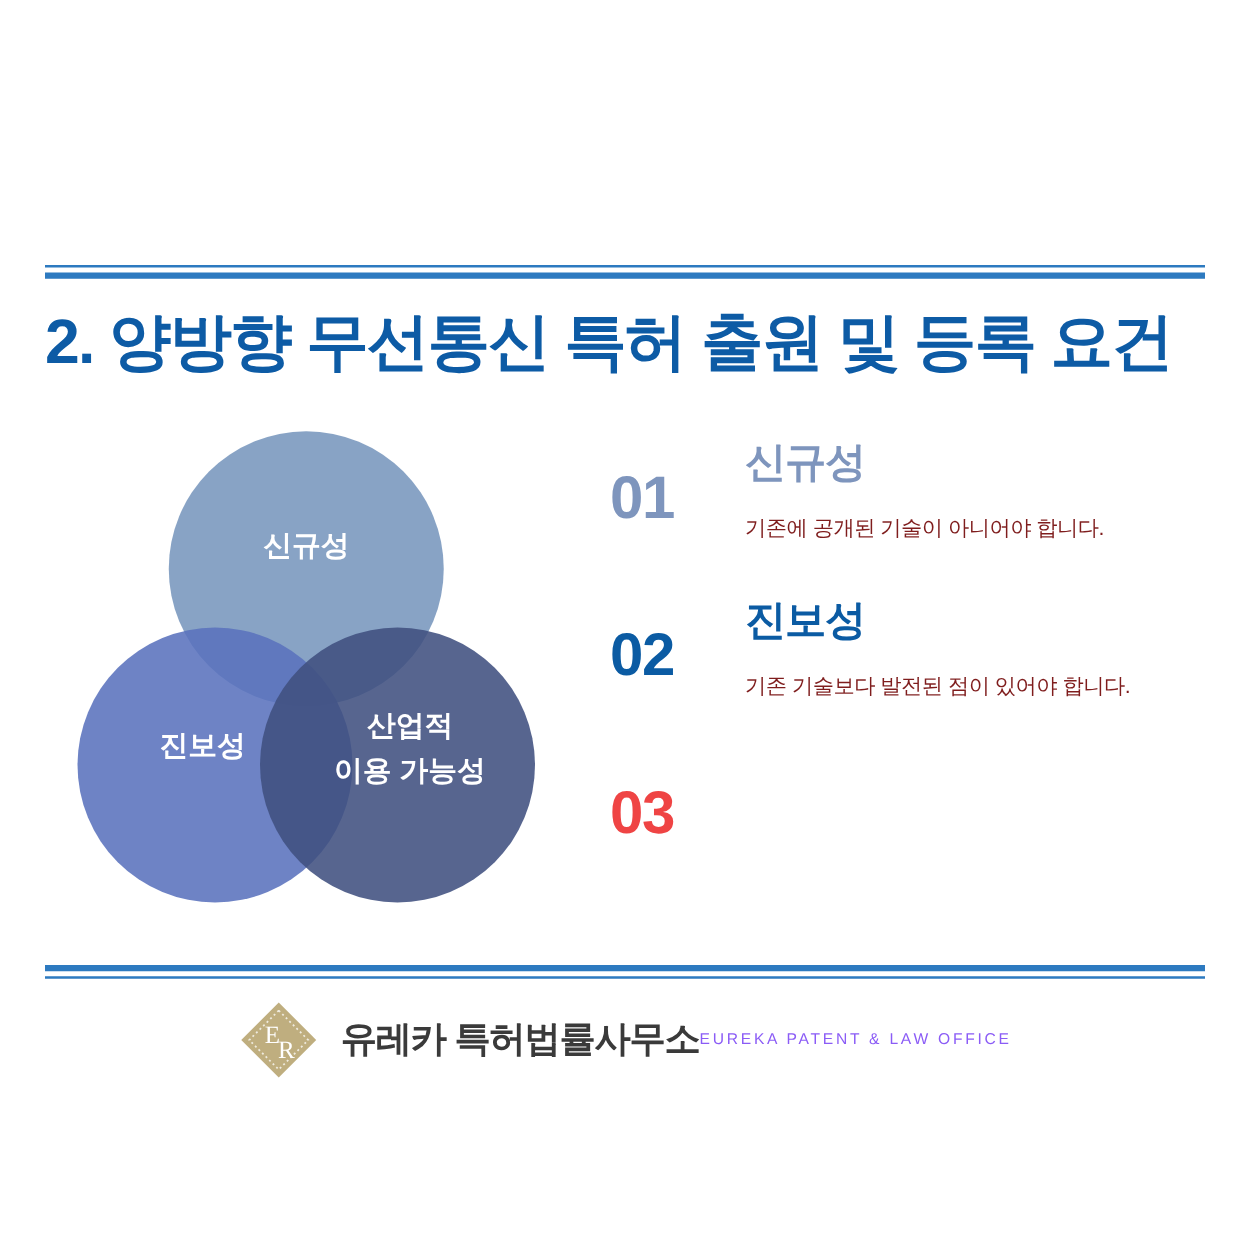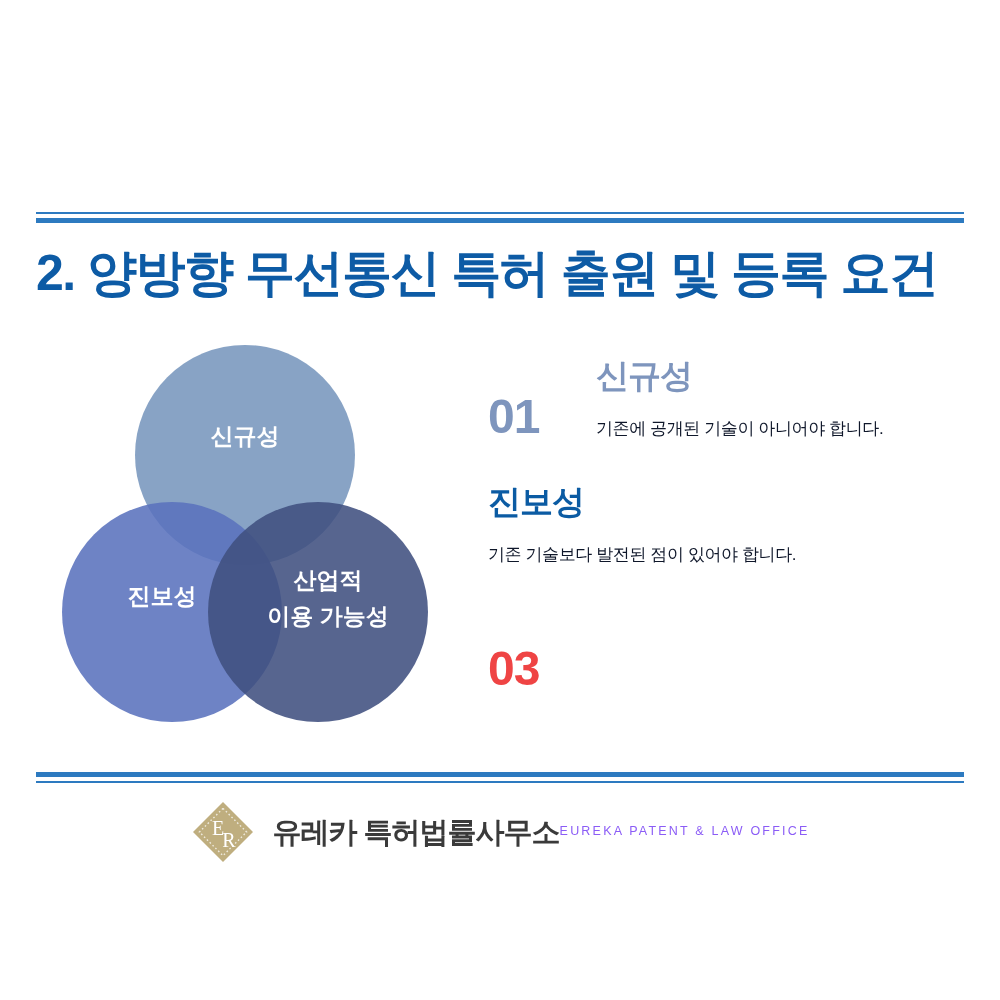--- a/index.html
+++ b/index.html
@@ -67,21 +67,21 @@
   
   #requirement-list {
     position: absolute;
     left: 488px;
     top: 345px;
     width: 480px;
   }
   .req-item {
     position: relative;
     display: flex;
-    align-items: flex-end;
+    align-items: center;
     margin-bottom: 30px;
     min-height: 96px;
   }
   .req-number {
     flex: 0 0 108px;
     font-size: 48px;
     font-weight: bold;
     line-height: 1.0;
     padding-top: 12px;
     letter-spacing: -1px;
@@ -91,21 +91,21 @@
     padding-top: 0;
   }
   .req-title {
     font-size: 33px;
     font-weight: bold;
     line-height: 1.15;
     letter-spacing: -1px;
   }
   .req-desc {
     font-size: 17px;
-    color: #0f172a;
+    color: #7f1d1d;
     line-height: 1.4;
     letter-spacing: -0.4px;
     margin-top: 22px;
   }
 
   
   .req-item.n1 .req-number, .req-item.n1 .req-title { color: #7e95bd; }
   .req-item.n2 .req-number, .req-item.n2 .req-title { color: #0b5ba3; }
   .req-item.n3 .req-number, .req-item.n3 .req-title { color: #ef4444; }
 
@@ -184,20 +184,21 @@
 
     <div class="req-item n1">
       <div class="req-number">01</div>
       <div class="req-body">
         <div class="req-title">신규성</div>
         <div class="req-desc">기존에 공개된 기술이 아니어야 합니다.</div>
       </div>
     </div>
 
     <div class="req-item n2">
+      <div class="req-number">02</div>
       <div class="req-body">
         <div class="req-title">진보성</div>
         <div class="req-desc">기존 기술보다 발전된 점이 있어야 합니다.</div>
       </div>
     </div>
 
     <div class="req-item n3">
       <div class="req-number">03</div>
     </div>
 

